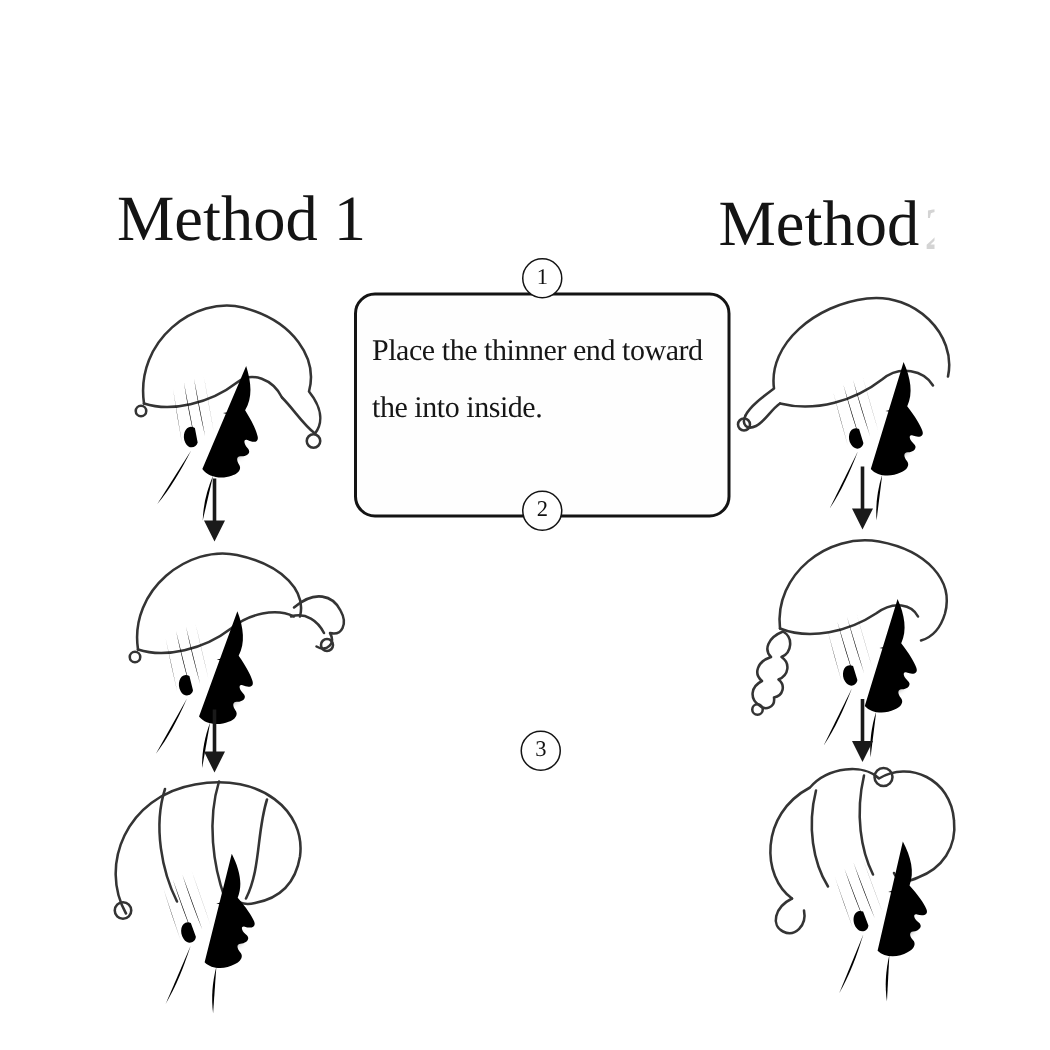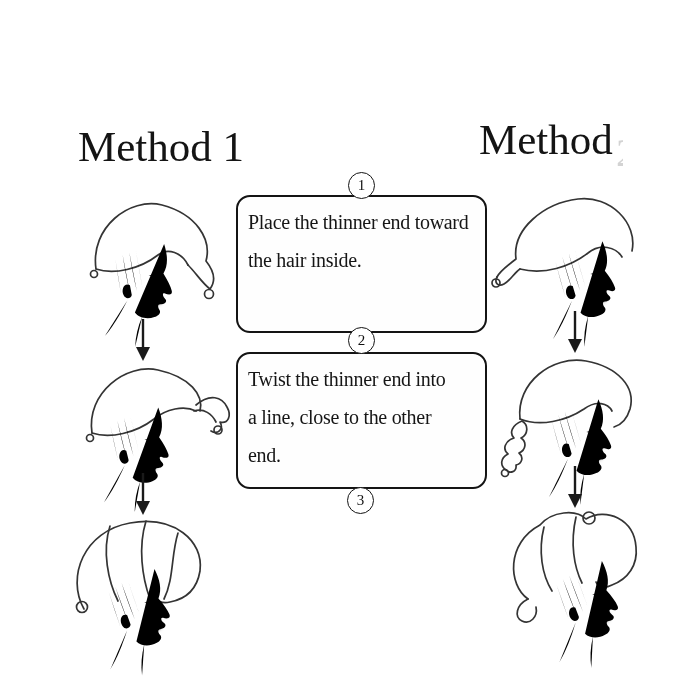--- a/index.html
+++ b/index.html
@@ -1,26 +1,26 @@
 <!DOCTYPE html>
 <html><head>
 <meta charset="utf-8">
 <style>
   html,body{margin:0;padding:0;background:#fff;}
   body{width:700px;height:700px;font-family:"Liberation Serif","DejaVu Serif",serif;color:#1b1b1b;}
   .canvas{position:relative;width:700px;height:700px;background:#ffffff;overflow:hidden;margin-top:35px;}
 
   .heading{position:absolute;font-size:43px;line-height:1;color:#141414;white-space:nowrap;}
   #method1{left:78px;top:90px;}
-  #method2{left:479px;top:83px;}
+  #method2{left:479px;top:93px;}
   .partial2{position:absolute;left:616px;top:98px;width:7px;height:44px;overflow:hidden;
             font-size:40px;line-height:1;color:#111;opacity:.18;}
 
   .stepbox{position:absolute;border:2px solid #141414;border-radius:14px;background:#fefefe;
-           padding-top:6px;z-index:1;}
+           padding-top:18px;z-index:1;}
   #box1{left:236px;top:160px;width:247px;height:128px;}
   #box2{left:236px;top:317px;width:247px;height:127px;}
   #box3{left:234px;top:473px;width:250px;height:130px;}
   .stepbox .line{white-space:nowrap;line-height:38px;font-size:20px;letter-spacing:-0.3px;
                  padding-left:10px;color:#161616;}
   #box3 .line{padding-left:6px;}
 
   .badge{position:absolute;width:25px;height:25px;border:1.7px solid #141414;border-radius:50%;
          background:#fff;z-index:2;display:flex;align-items:center;justify-content:center;
          font-size:15px;color:#111;}
@@ -73,26 +73,21 @@
   <div class="heading" id="method1">Method 1</div>
   <div class="heading" id="method2">Method</div>
   <div class="partial2">2</div>
 
   <div class="badge" id="badge1">1</div>
   <div class="badge" id="badge2">2</div>
   <div class="badge" id="badge3">3</div>
 
   <div class="stepbox" id="box1">
     <div class="line">Place the thinner end toward</div>
-    <div class="line">the hair inside.</div>
-  </div>
-  <div class="stepbox" id="box2">
-    <div class="line">Twist the thinner end into</div>
-    <div class="line">a line, close to the other</div>
-    <div class="line">end.</div>
+    <div class="line">the into inside.</div>
   </div>
 
   <svg class="art" id="illL1" viewBox="0 0 190 170" width="190" height="170">
     <path d="M40,80 C34,38 74,8 106,16 C140,25 156,50 150,72 C158,82 160,92 154,100"></path>
     <path d="M154,100 C146,94 140,84 132,76"></path>
     <path d="M40,80 C58,86 84,80 102,66 C112,58 126,64 132,76"></path>
     <circle cx="153" cy="105" r="4.5"></circle>
     <circle cx="38" cy="85" r="3.5"></circle>
     <use href="#face-base" transform="translate(0,10) rotate(13 100 80)"></use>
   </svg>

